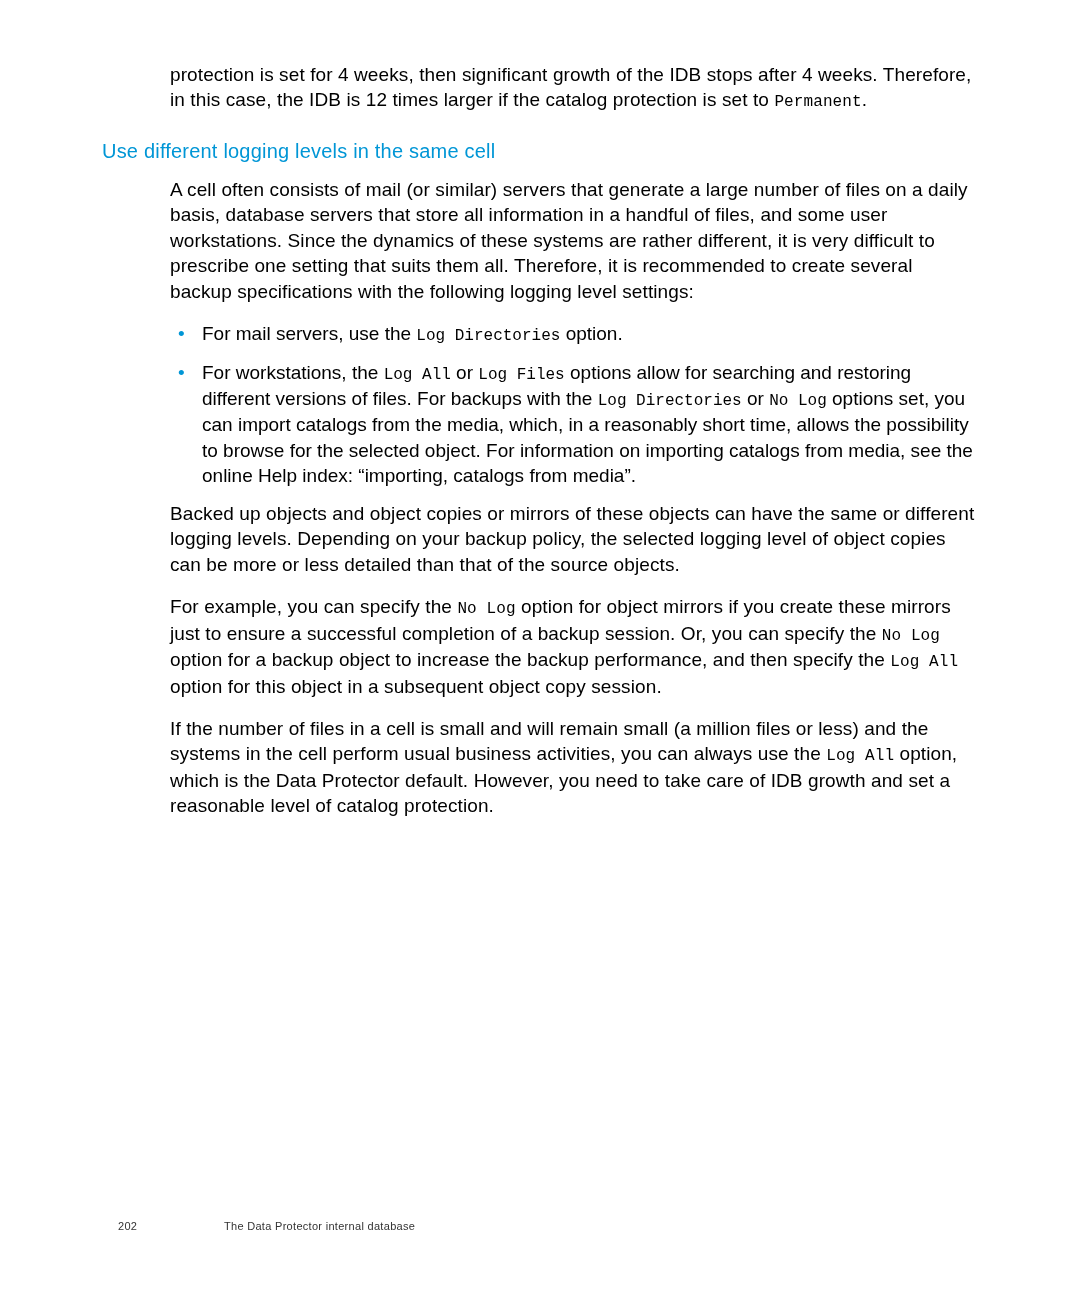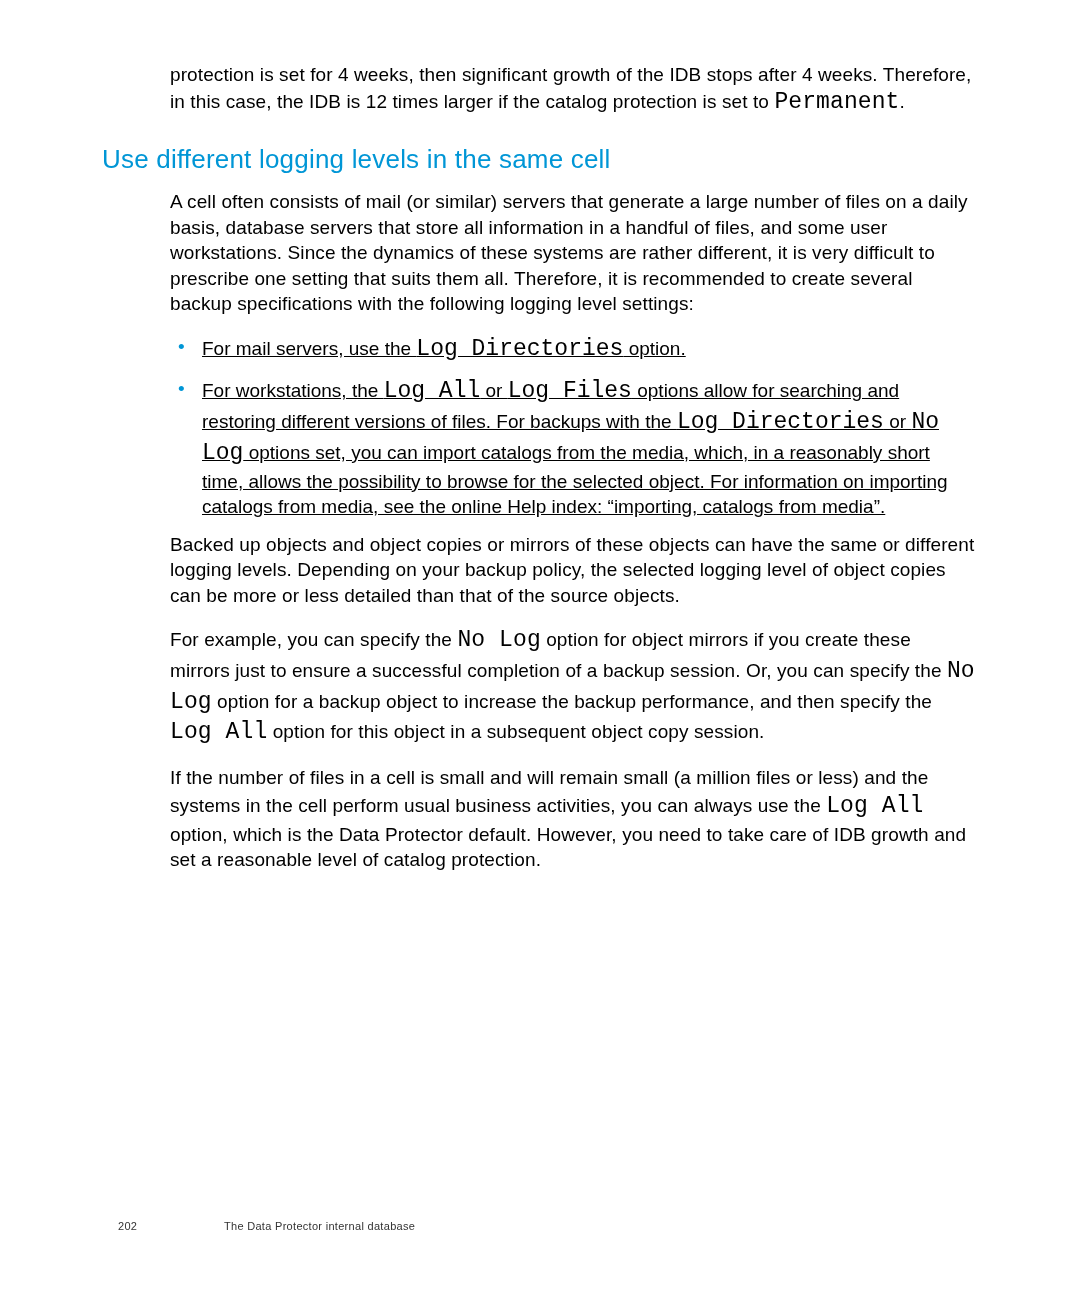--- a/index.html
+++ b/index.html
@@ -18,34 +18,33 @@
   .body-indent { margin-left: 68px; }
   p {
     font-size: 19px;
     line-height: 1.34;
     margin: 0 0 17px 0;
     letter-spacing: 0.1px;
     font-weight: 400;
   }
   .mono {
     font-family: "Courier New", Courier, monospace;
-    font-size: 23px;
+    font-size: 16px;
   }
   h2 {
-    font-size: 26px;
+    font-size: 20px;
     font-weight: 400;
     color: #0096d6;
     margin: 26px 0 14px 0;
     letter-spacing: 0.2px;
   }
   ul {
     list-style: none;
     padding: 0;
     margin: 0 0 12px 0;
-    text-decoration: underline;
   }
   li {
     position: relative;
     padding-left: 32px;
     font-size: 19px;
     line-height: 1.34;
     margin-bottom: 12px;
   }
   li::before {
     content: "•";

